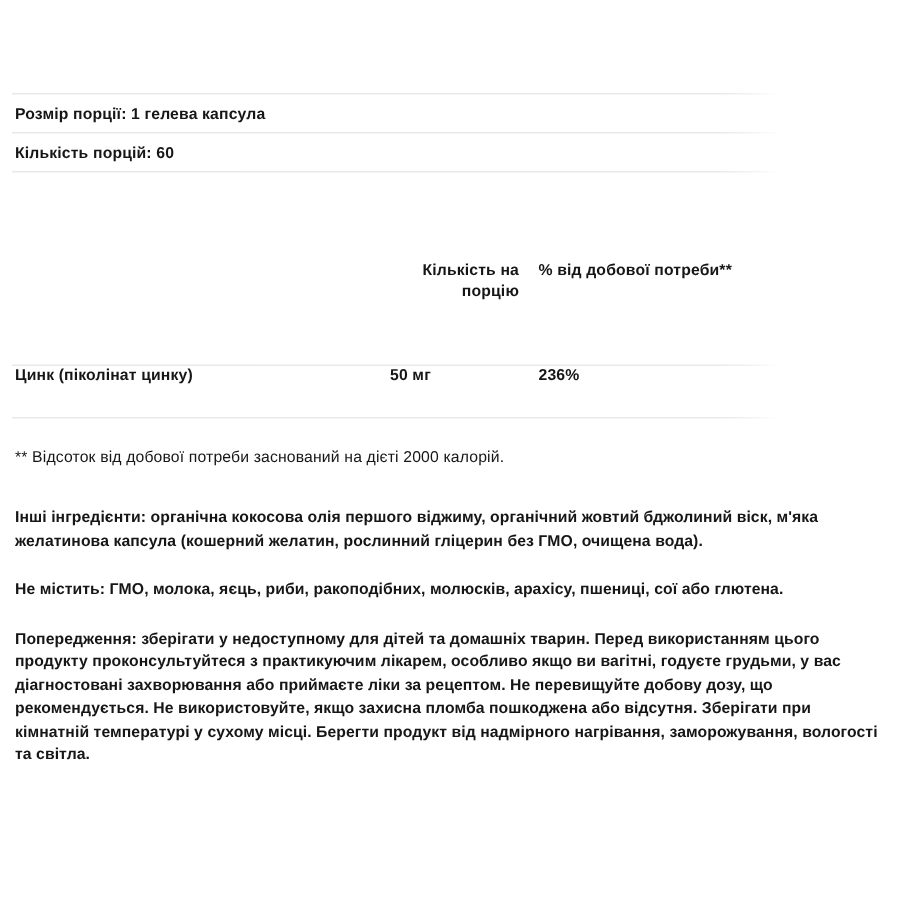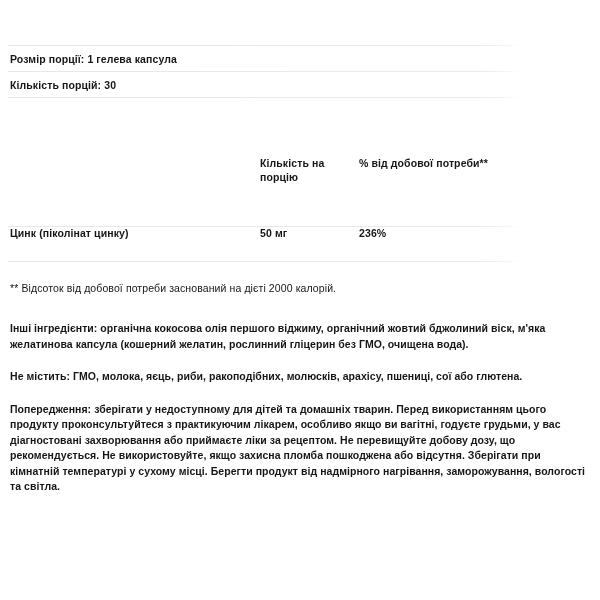--- a/index.html
+++ b/index.html
@@ -15,21 +15,21 @@
     color: #1a1a1a;
     -webkit-font-smoothing: antialiased;
     overflow: hidden;
   }
 
   .panel {
     position: relative;
     width: 600px;
     height: 600px;
     box-sizing: border-box;
-    padding: 0 0 0 8px;
+    padding: 17px 0 0 8px;
   }
 
   
   .rule {
     height: 1px;
     border: 0;
     margin: 0;
     background: linear-gradient(to right,
                 #e8e8e8 0px,
                 #e9e9e9 470px,
@@ -65,21 +65,21 @@
   .col-amount { width: 99px;  flex: 0 0 99px; }
   .col-dv     { flex: 1 1 auto; }
 
   .thead .th {
     font-size: 10.5px;
     font-weight: 700;
     line-height: 14px;
     color: #161616;
     letter-spacing: 0.1px;
   }
-  .thead .col-amount .th { max-width: 86px; }
+  .thead .col-amount .th { max-width: 86px; text-align: right; }
 
   
   .nutrient-row {
     display: flex;
     align-items: flex-start;
     height: 34px;
     padding-left: 2px;
   }
   .nutrient-row .cell {
     font-size: 10.5px;
@@ -124,21 +124,21 @@
 <div class="panel">
 
   <div class="gap-lg"></div>
 
   <hr class="rule">
 
   <div class="serving-row">Розмір порції: 1 гелева капсула</div>
 
   <hr class="rule">
 
-  <div class="serving-row">Кількість порцій: 30</div>
+  <div class="serving-row">Кількість порцій: 60</div>
 
   <hr class="rule">
 
   <div class="gap-head-below"></div>
 
   <div class="thead">
     <div class="col-name">
       <div class="th"></div>
     </div>
     <div class="col-amount">

